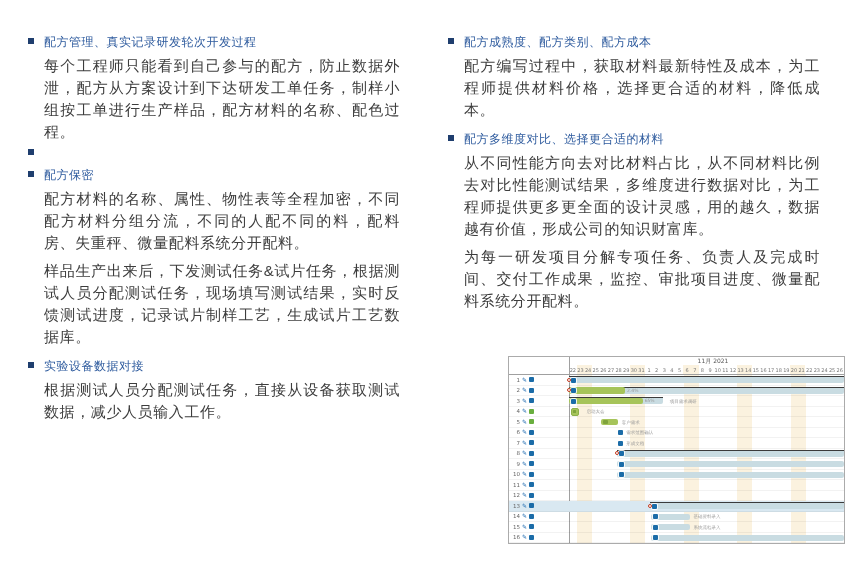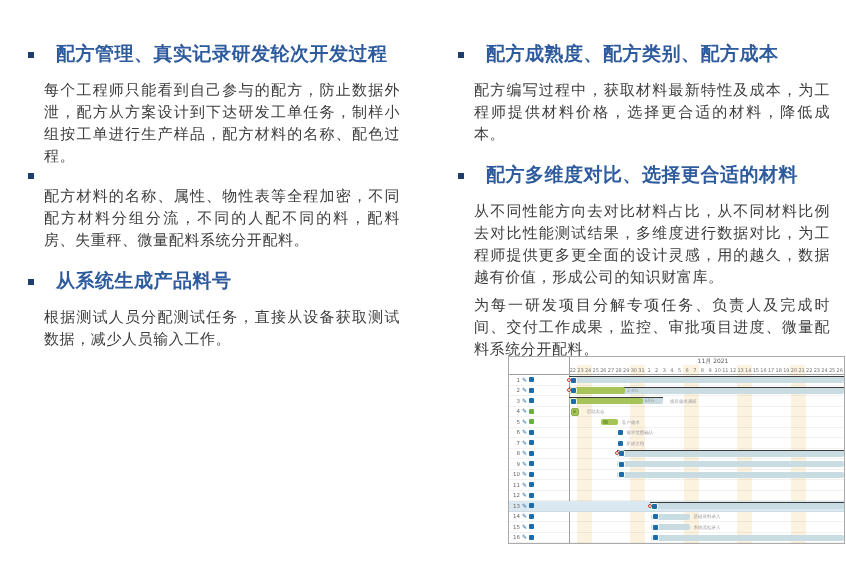--- a/index.html
+++ b/index.html
@@ -6,26 +6,26 @@
     --heading_blue:#2E5B9E; --bullet_navy:#1F3E6E; --body_text:#3D3D3D;
     --green:#A6C45A; --green_dot:#69AE3E; --bar_light:#C9DCE2; --bar_top:#3B3B3B;
     --blue_sq:#1B6CA8; --weekend:#FBF2DF; --selected_row:#D9E8F1;
     --red_marker:#C23B22; --label_gray:#999999; --grid_line:#A0A0A0;
   }
   html,body{margin:0;padding:0;background:#fff;}
   .page{position:relative;width:846px;height:578px;background:#fff;overflow:hidden;
         font-family:"Liberation Sans","DejaVu Sans",sans-serif;}
   .col{position:absolute;top:24px;}
   .col-left{left:28px;width:372px;}
-  .col-right{left:458px;width:372px;}
+  .col-right{left:448px;width:372px;}
   .section{margin-bottom:4px;}
   .h-row{display:flex;align-items:baseline;margin:8px 0 3px 0;}
   .bullet{flex:0 0 auto;width:6px;height:6px;background:var(--bullet_navy);
           margin-right:10px;position:relative;top:-2px;}
-  .heading{margin:12px;font-size:19px;font-weight:bold;color:var(--heading_blue);
+  .heading{margin:0;font-size:12px;font-weight:normal;color:var(--heading_blue);
            letter-spacing:0.5px;line-height:20px;}
   .body{margin:0 0 6px 16px;font-size:15px;line-height:22px;color:var(--body_text);
         text-align:justify;letter-spacing:0.6px;}
   
   .gantt{position:absolute;left:508px;top:356px;width:337px;height:188px;
          background:#fff;border:1px solid #ABABAB;box-sizing:border-box;font-family:"DejaVu Sans",sans-serif;}
   .g-header{position:relative;height:17px;border-bottom:1px solid var(--grid_line);}
   .g-month{position:absolute;left:129px;top:0;width:150px;height:8px;line-height:8px;
            font-size:6px;color:#555;text-align:center;}
   .g-days{position:absolute;left:60px;top:8px;height:9px;display:flex;}
@@ -73,28 +73,33 @@
           <h3 class="heading">配方管理、真实记录研发轮次开发过程</h3>
         </div>
         <p class="body">每个工程师只能看到自己参与的配方，防止数据外泄，配方从方案设计到下达研发工单任务，制样小组按工单进行生产样品，配方材料的名称、配色过程。</p>
       </div>
       <div class="section">
         <div class="h-row">
           <span class="bullet"></span>
         </div>
       </div>
       <div class="section">
+        <div class="h-row">
+          <span class="bullet"></span>
+          <h3 class="heading">配方保密</h3>
+        </div>
         <p class="body">配方材料的名称、属性、物性表等全程加密，不同配方材料分组分流，不同的人配不同的料，配料房、失重秤、微量配料系统分开配料。</p>
       </div>
       <div class="section">
-      </div>
-      <div class="section">
-        <div class="h-row">
-          <span class="bullet"></span>
-          <h3 class="heading">从系统生成产品料号</h3>
+        <p class="body">样品生产出来后，下发测试任务&amp;试片任务，根据测试人员分配测试任务，现场填写测试结果，实时反馈测试进度，记录试片制样工艺，生成试片工艺数据库。</p>
+      </div>
+      <div class="section">
+        <div class="h-row">
+          <span class="bullet"></span>
+          <h3 class="heading">实验设备数据对接</h3>
         </div>
         <p class="body">根据测试人员分配测试任务，直接从设备获取测试数据，减少人员输入工作。</p>
       </div>
     </div>
   <div class="col col-right">
       <div class="section">
         <div class="h-row">
           <span class="bullet"></span>
           <h3 class="heading">配方成熟度、配方类别、配方成本</h3>
         </div>

